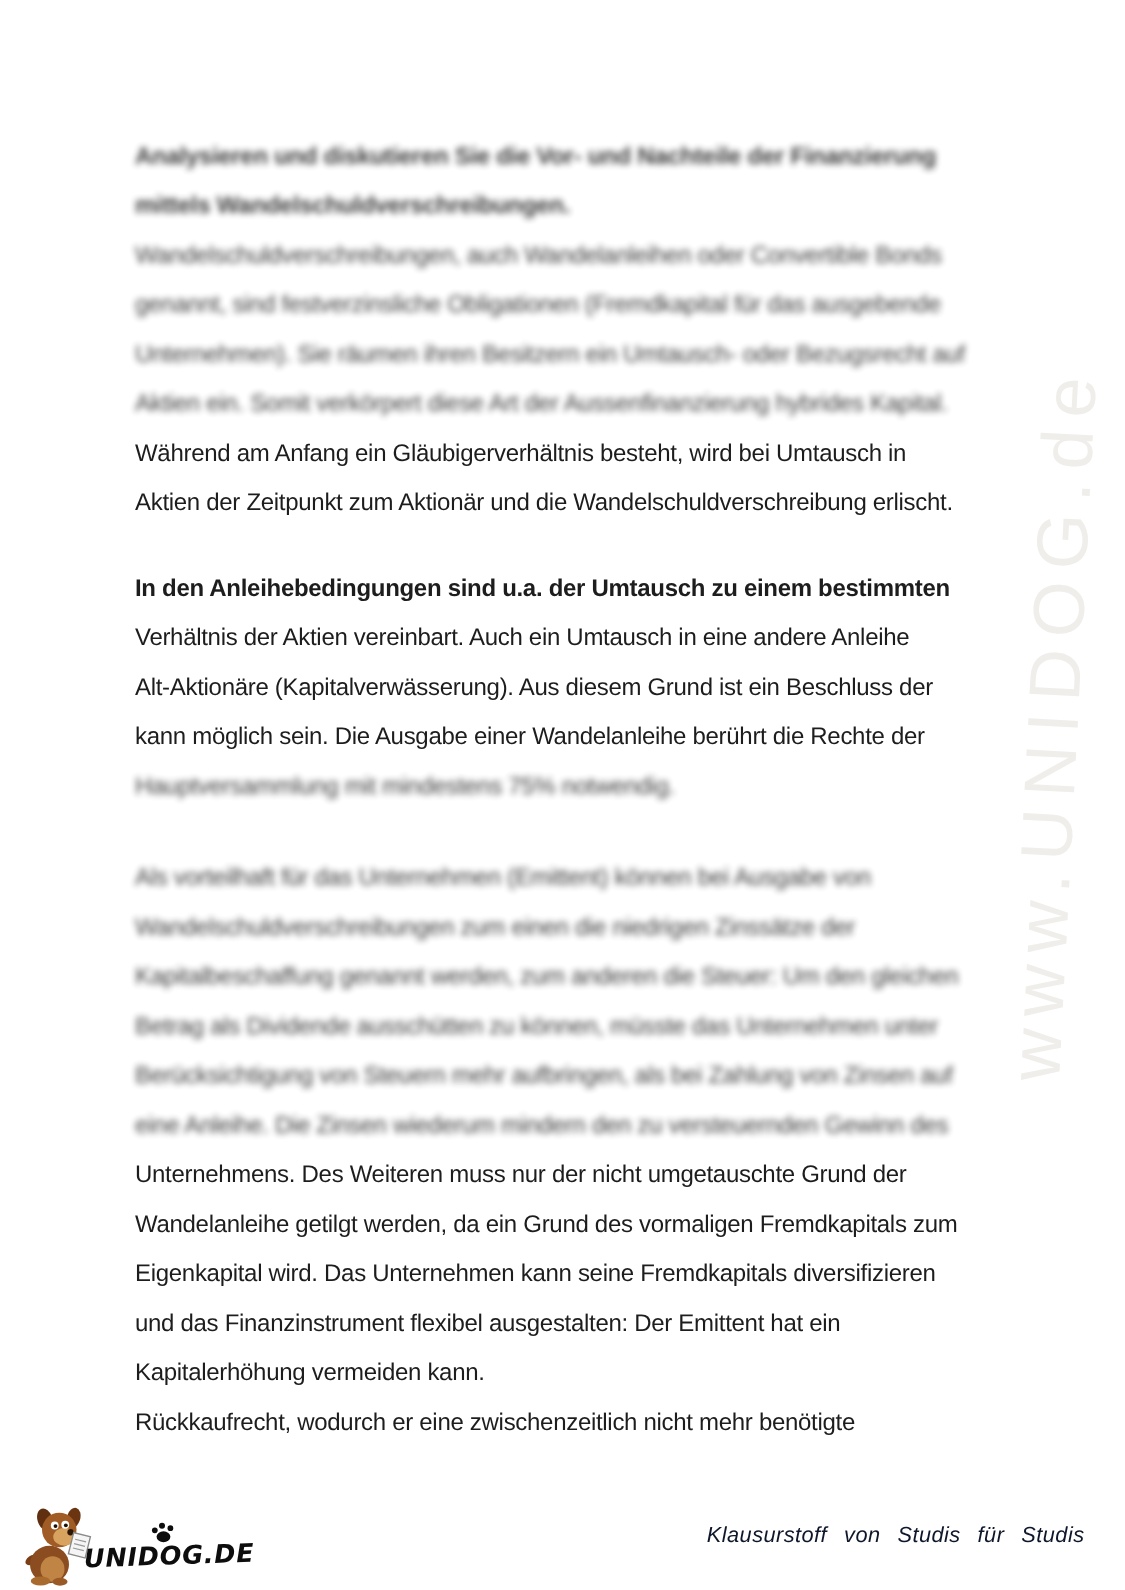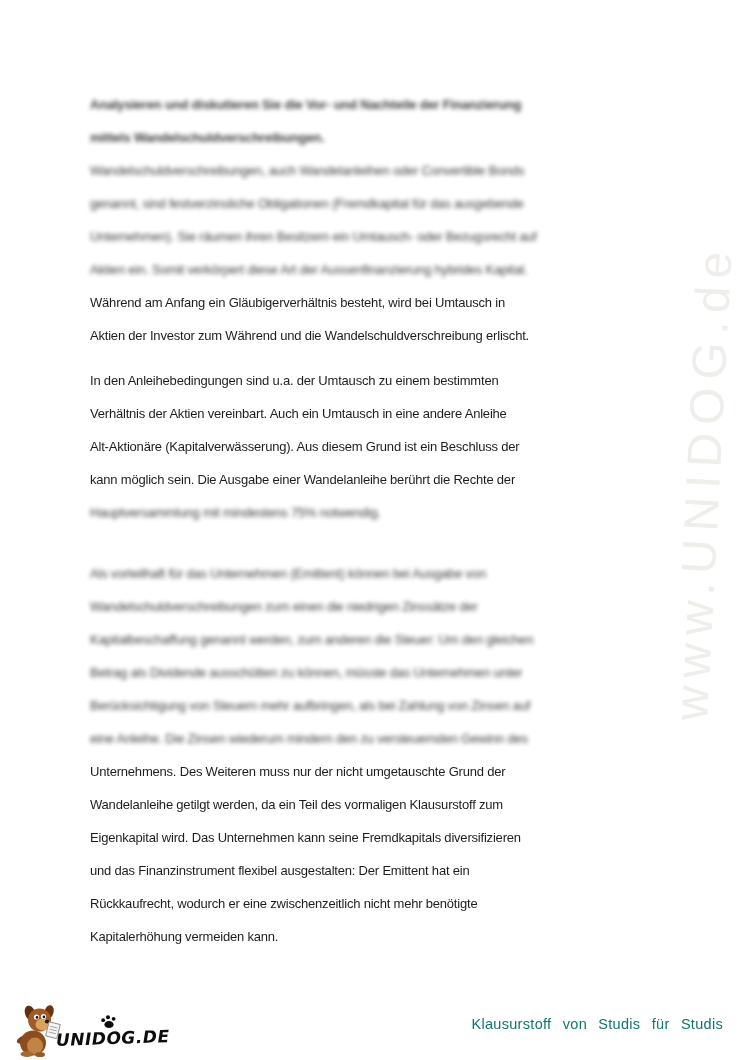--- a/index.html
+++ b/index.html
@@ -30,21 +30,21 @@
   
   .doc-body {
     position: absolute;
     left: 90px;
     top: 88px;
     width: 578px;
   }
   .line {
     height: 33px;
     line-height: 33px;
-    font-size: 13px;
+    font-size: 16px;
     letter-spacing: -0.2px;
     color: #1d1d1d;
     white-space: nowrap;
   }
   .line.bold { font-weight: 700; }
   .line.blur { filter: blur(2.1px); color: #2e2e2e; opacity: 0.92; }
 
   
   .logo {
     position: absolute;
@@ -66,60 +66,61 @@
     display: inline-block;
     transform: rotate(-2deg);
     white-space: nowrap;
   }
 
   
   .tagline {
     position: absolute;
     right: 27px;
     top: 1016px;
+    font-style: italic;
     font-size: 14.5px;
     word-spacing: 7px;
     letter-spacing: 0.3px;
-    color: #0f766e;
+    color: #0f172a;
     white-space: nowrap;
   }
 </style>
 </head>
 <body>
 
 <div class="page">
 
   <div class="watermark">www.UNIDOG.de</div>
 
   <div class="doc-body">
       <div class="line bold blur">Analysieren und diskutieren Sie die Vor- und Nachteile der Finanzierung</div>
       <div class="line bold blur">mittels Wandelschuldverschreibungen.</div>
       <div class="line blur">Wandelschuldverschreibungen, auch Wandelanleihen oder Convertible Bonds</div>
       <div class="line blur">genannt, sind festverzinsliche Obligationen (Fremdkapital für das ausgebende</div>
       <div class="line blur">Unternehmen). Sie räumen ihren Besitzern ein Umtausch- oder Bezugsrecht auf</div>
       <div class="line blur">Aktien ein. Somit verkörpert diese Art der Aussenfinanzierung hybrides Kapital.</div>
       <div class="line">Während am Anfang ein Gläubigerverhältnis besteht, wird bei Umtausch in</div>
-      <div class="line">Aktien der Investor zum Während und die Wandelschuldverschreibung erlischt.</div>
-      <div class="line" style="margin-top: 12px;">In den Anleihebedingungen sind u.a. der Umtausch zu einem bestimmten</div>
+      <div class="line">Aktien der Zeitpunkt zum Aktionär und die Wandelschuldverschreibung erlischt.</div>
+      <div class="line" style="margin-top: 24px; font-weight: bold;">In den Anleihebedingungen sind u.a. der Umtausch zu einem bestimmten</div>
       <div class="line">Verhältnis der Aktien vereinbart. Auch ein Umtausch in eine andere Anleihe</div>
       <div class="line">Alt-Aktionäre (Kapitalverwässerung). Aus diesem Grund ist ein Beschluss der</div>
       <div class="line">kann möglich sein. Die Ausgabe einer Wandelanleihe berührt die Rechte der</div>
       <div class="line blur">Hauptversammlung mit mindestens 75% notwendig.</div>
       <div class="line blur" style="margin-top: 28px;">Als vorteilhaft für das Unternehmen (Emittent) können bei Ausgabe von</div>
       <div class="line blur">Wandelschuldverschreibungen zum einen die niedrigen Zinssätze der</div>
       <div class="line blur">Kapitalbeschaffung genannt werden, zum anderen die Steuer: Um den gleichen</div>
       <div class="line blur">Betrag als Dividende ausschütten zu können, müsste das Unternehmen unter</div>
       <div class="line blur">Berücksichtigung von Steuern mehr aufbringen, als bei Zahlung von Zinsen auf</div>
       <div class="line blur">eine Anleihe. Die Zinsen wiederum mindern den zu versteuernden Gewinn des</div>
       <div class="line">Unternehmens. Des Weiteren muss nur der nicht umgetauschte Grund der</div>
-      <div class="line">Wandelanleihe getilgt werden, da ein Teil des vormaligen Klausurstoff zum</div>
+      <div class="line">Wandelanleihe getilgt werden, da ein Grund des vormaligen Fremdkapitals zum</div>
       <div class="line">Eigenkapital wird. Das Unternehmen kann seine Fremdkapitals diversifizieren</div>
       <div class="line">und das Finanzinstrument flexibel ausgestalten: Der Emittent hat ein</div>
+      <div class="line">Kapitalerhöhung vermeiden kann.</div>
       <div class="line">Rückkaufrecht, wodurch er eine zwischenzeitlich nicht mehr benötigte</div>
-      <div class="line">Kapitalerhöhung vermeiden kann.</div>
     </div>
 
   <div class="logo">
     <svg class="dog" width="46" height="54" viewBox="0 0 46 54">
 
       <ellipse cx="5" cy="36" rx="4.5" ry="2.8" fill="#7a3f16" transform="rotate(-35 5 36)"></ellipse>
 
       <ellipse cx="17" cy="39" rx="13" ry="12.5" fill="#8b4d1f"></ellipse>
       <ellipse cx="19" cy="42" rx="8" ry="8.5" fill="#c08445"></ellipse>
 

